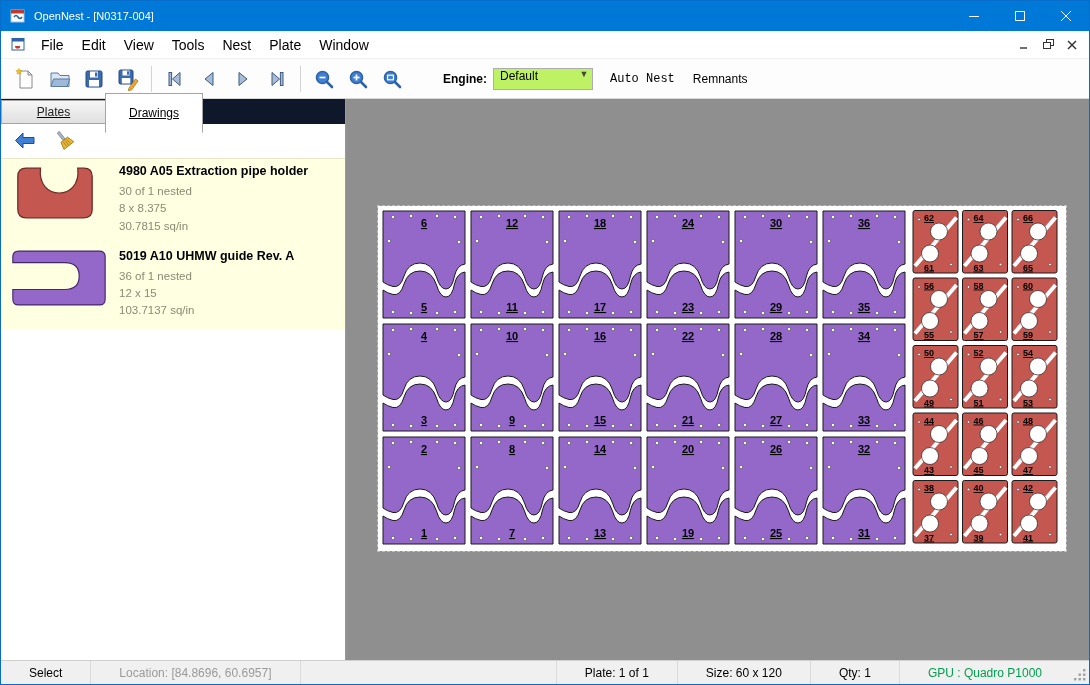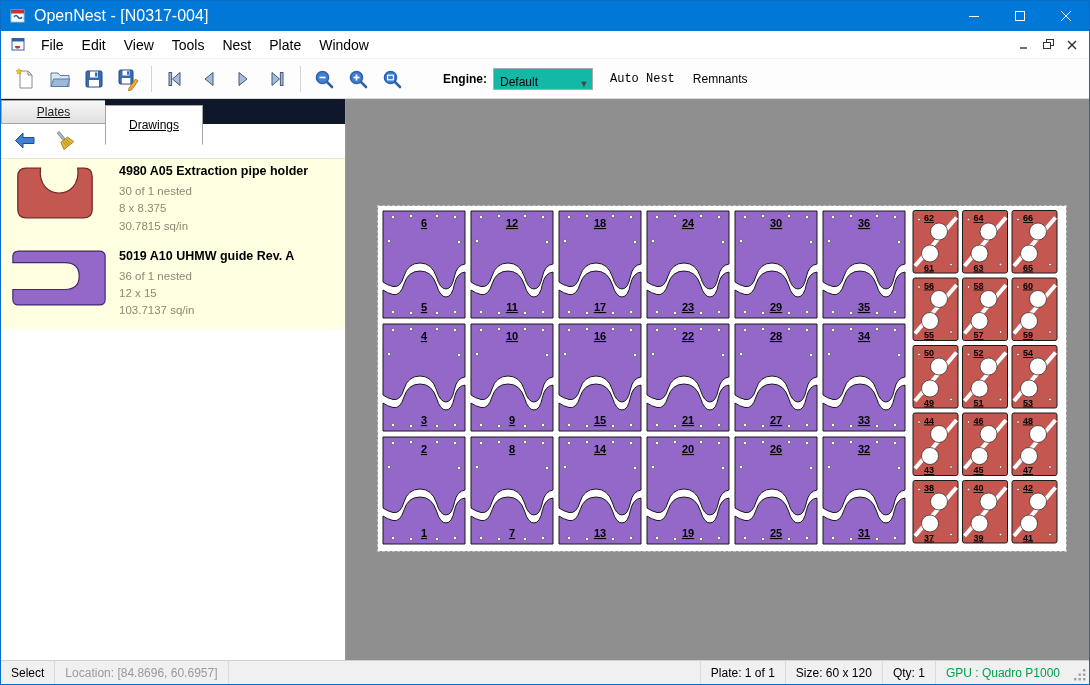--- a/index.html
+++ b/index.html
@@ -7,48 +7,48 @@
   body {
     width:1090px; height:685px; overflow:hidden;
     font-family:"Liberation Sans", sans-serif; font-size:12px; color:#000;
     background:#fff;
   }
   .window { width:1090px; height:685px; border:1px solid #0a6cc9; display:flex; flex-direction:column; background:#fff; }
 
   
   .titlebar { height:30px; background:#0078d7; color:#fff; display:flex; align-items:center; flex:0 0 auto; }
   .titlebar .appicon { margin:0 8px 0 9px; display:flex; }
-  .titlebar .title { font-size:16px; }
+  .titlebar .title { font-size:11px; }
   .tb-buttons { margin-left:auto; display:flex; height:100%; }
   .tb-btn { width:46px; height:100%; display:flex; align-items:center; justify-content:center; }
 
   
   .menubar { height:28px; background:#fff; display:flex; align-items:center; border-bottom:1px solid #f0f0f0; flex:0 0 auto; }
   .menubar .mdiicon { margin:0 6px 0 10px; display:flex; }
   .menu-item { padding:5px 9px; font-size:14px; cursor:default; }
   .mdi-controls { margin-left:auto; display:flex; align-items:center; gap:2px; padding-right:6px; }
   .mdi-btn { width:22px; height:20px; display:flex; align-items:center; justify-content:center; }
 
   
   .toolbar { height:40px; background:#fdfdfd; border-bottom:1px solid #d8d8d8; display:flex; align-items:center; padding-left:8px; flex:0 0 auto; }
   .t-btn { width:34px; height:32px; display:flex; align-items:center; justify-content:center; border:1px solid transparent; border-radius:2px; }
   .t-sep { width:1px; height:26px; background:#d4d4d4; margin:0 6px; }
   .engine-label { margin-left:34px; margin-right:6px; }
-  .combo { width:100px; height:22px; border:1px solid #abadb3; background:#14b8a6; display:flex; align-items:flex-end; padding-left:6px; position:relative; }
+  .combo { width:100px; height:22px; border:1px solid #abadb3; background:#bef264; display:flex; align-items:flex-start; padding-left:6px; position:relative; }
   .combo .arrow { margin-left:auto; width:16px; display:flex; align-items:center; justify-content:center; color:#444; font-size:9px; }
   .text-btn { padding:6px 9px; border-radius:2px; }
 
   
   .main { flex:1 1 auto; display:flex; min-height:0; }
   .left-panel { width:345px; flex:0 0 auto; border-right:1px solid #9a9a9a; display:flex; flex-direction:column; background:#fff; }
 
   .tabstrip { height:25px; display:flex; align-items:center; background:#0f172a; padding-left:0;text-decoration:underline; }
   .tab { font-size:12px; text-align:center; border:1px solid #a5a5a5; padding:4px 0; }
   .tab.inactive { width:104px; background:linear-gradient(#f6f6f6,#e0e0e0); border-right:none; color:#222; }
-  .tab.active { width:98px; background:#fff; border-bottom-color:#fff; position:relative; top:13px; padding:12px 0; }
+  .tab.active { width:98px; background:#fff; border-bottom-color:#fff; position:relative; top:1px; padding:12px 0; }
 
   .panel-toolbar { height:34px; display:flex; align-items:center; gap:12px; padding:3px 10px; background:#fff; }
   .p-btn { width:28px; height:26px; display:flex; align-items:center; justify-content:center; border:1px solid transparent; }
 
   .drawing-list { background:#ffffe1; border-top:1px solid #e8e8c8; }
   .drawing-item { display:flex; padding:3px 6px 9px 8px; }
   .thumb { width:110px; flex:0 0 auto; display:flex; align-items:flex-start; }
   .d-text { flex:1; padding-top:2px; }
   .d-title { font-weight:bold; font-size:12.5px; margin-bottom:5px; }
   .d-sub { font-size:11.5px; color:#8b8b76; line-height:1.5; }
@@ -57,21 +57,21 @@
   .canvas { flex:1; background:#8f8f8f; position:relative; min-width:0; }
   .plate { position:absolute; left:32px; top:107px; width:688px; height:345px; background:#fff; outline:1px dashed #bcbcbc; }
 
   
   #nest-svg text { font-family:"Liberation Sans", sans-serif; font-weight:bold; fill:#000; text-anchor:middle; text-decoration:underline; }
   #nest-svg text.big { font-size:11px; }
   #nest-svg text.small { font-size:9px; }
 
   
   .statusbar { height:24px; background:#f0f0f0; border-top:1px solid #d0d0d0; display:flex; align-items:stretch; font-size:12px; flex:0 0 auto; }
-  .sb-cell { display:flex; align-items:center; padding:0 10px; border-right:1px solid #dadada; white-space:nowrap; }
+  .sb-cell { display:flex; align-items:center; padding:0 28px; border-right:1px solid #dadada; white-space:nowrap; }
   .sb-cell.left-border { border-right:none; border-left:1px solid #dadada; }
   .sb-spacer { flex:1; }
   .sb-location { color:#9a9a9a; min-width:158px; }
   .sb-gpu { color:#00a050; }
   .grip { display:flex; align-items:flex-end; padding:0 2px 2px 4px; }
 </style>
 </head>
 <body>
 
 <div class="window">

